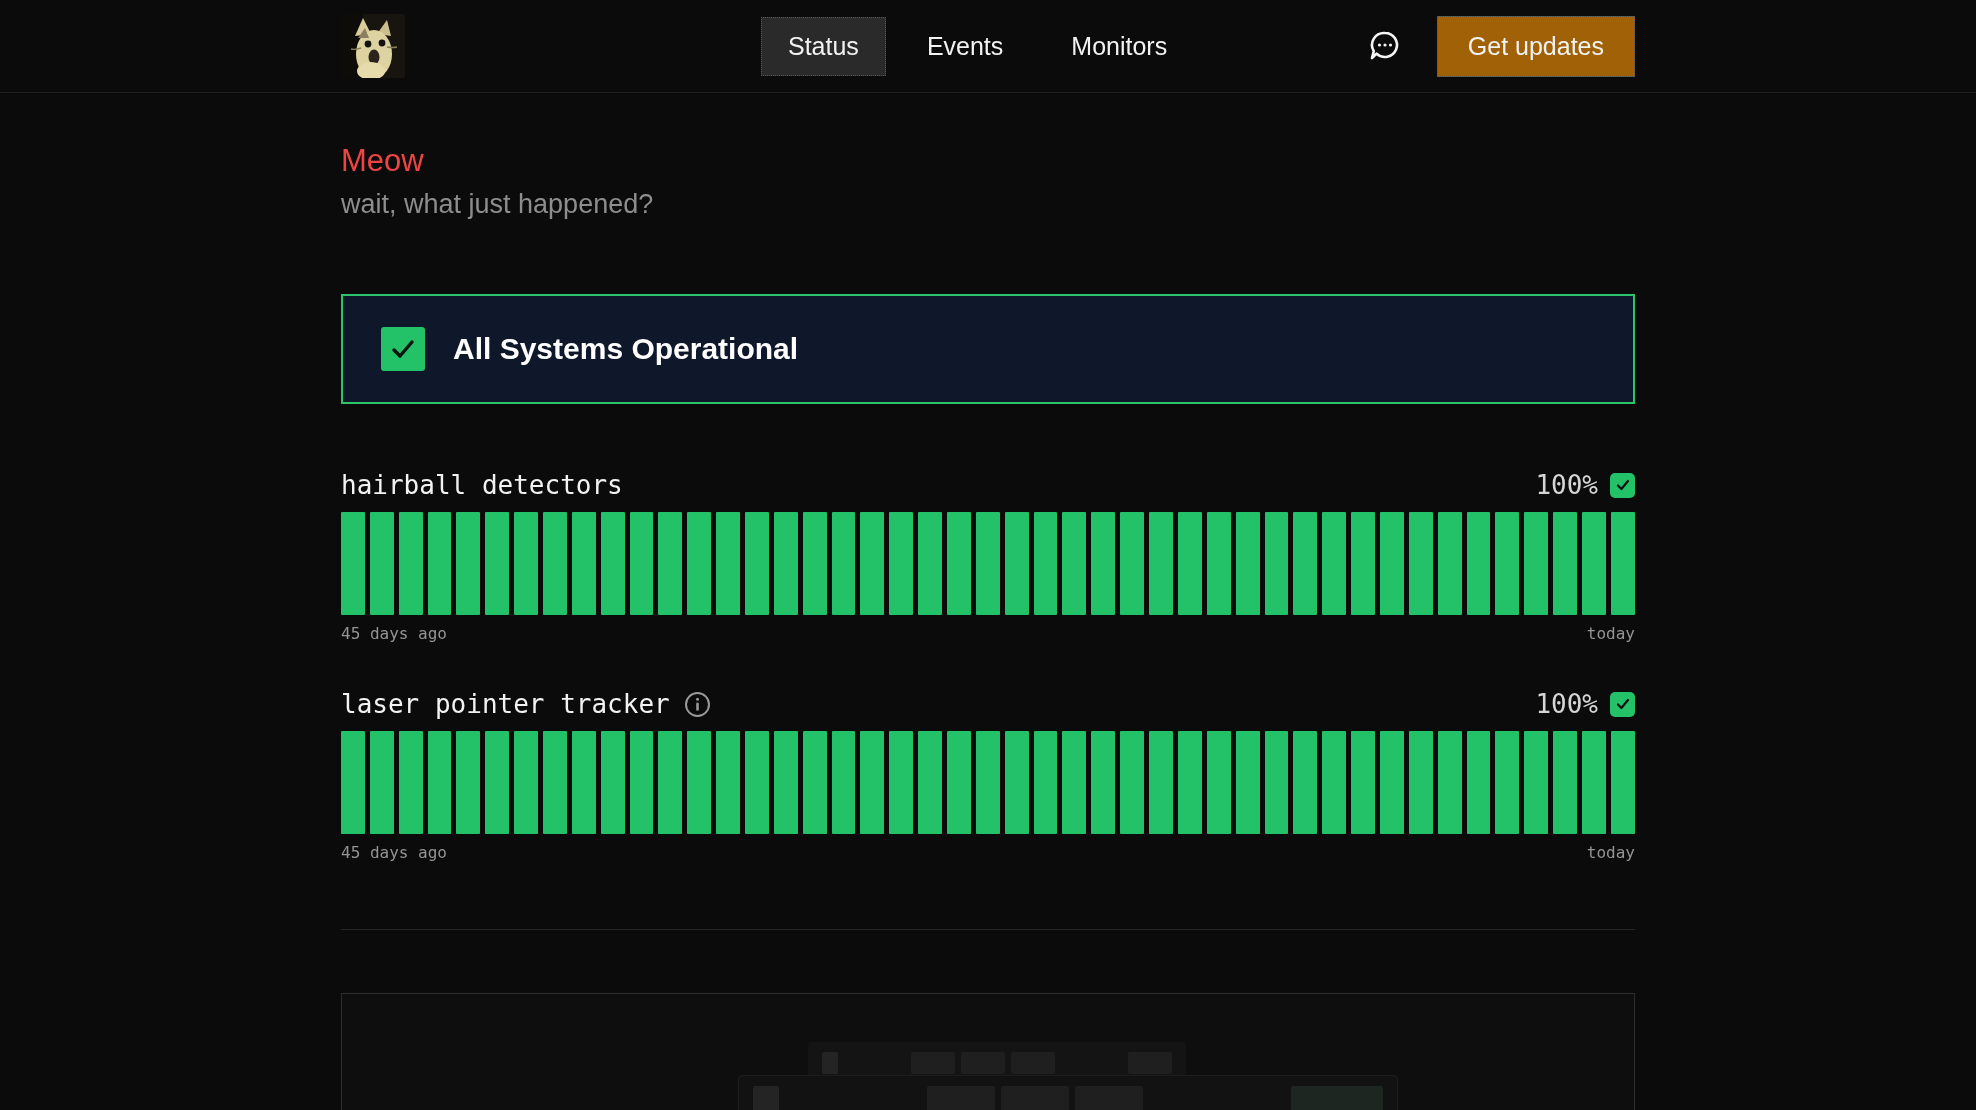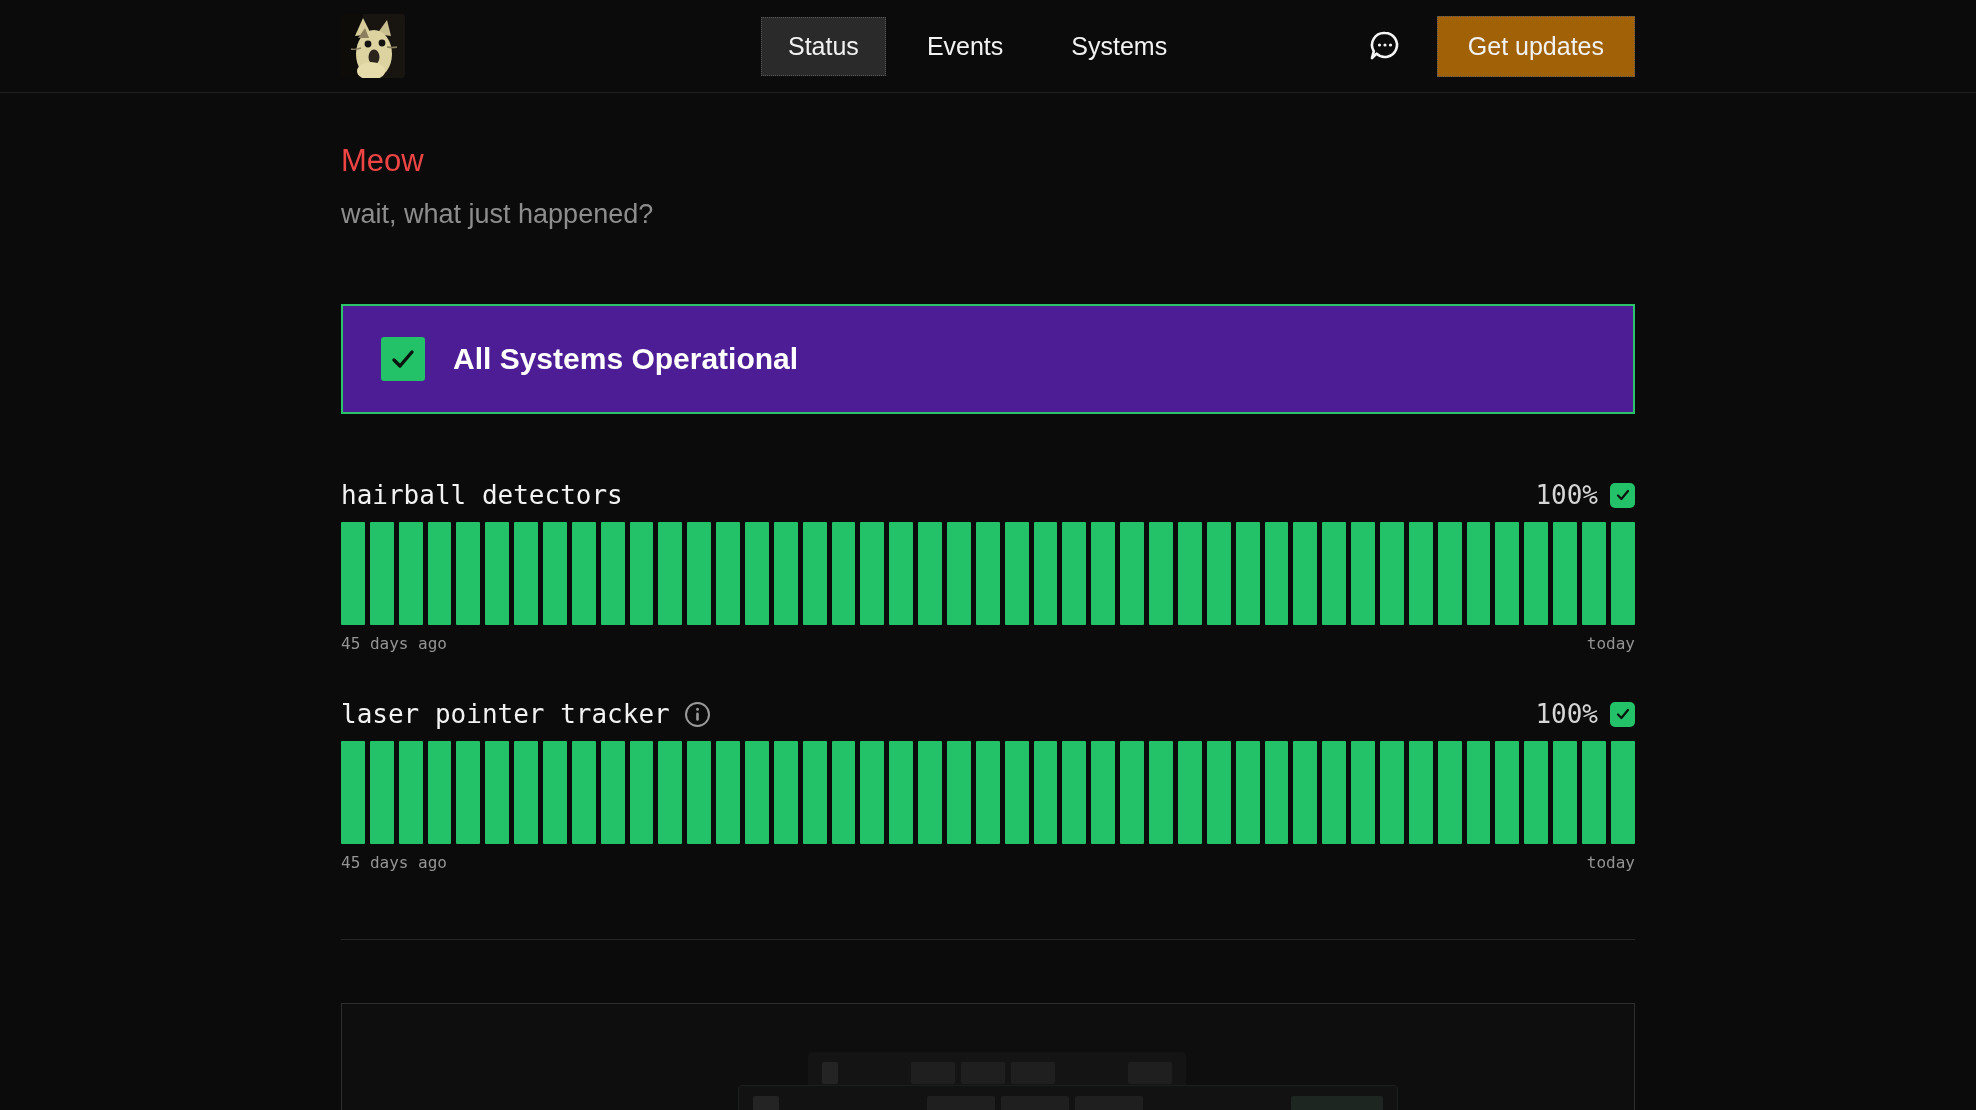--- a/index.html
+++ b/index.html
@@ -28,25 +28,25 @@
   .chat-btn { background:none; border:none; cursor:pointer; display:flex; align-items:center; }
   .updates-btn {
     font-size:25px; color:#f2f2f2; background:#a16207; border:1px dotted #555555;
     padding:15px 30px; cursor:pointer; font-family:Liberation Sans, sans-serif;
   }
 
   
   .main { width:1294px; margin:0 auto; }
   .hero { padding-top:50px; }
   .hero h1 { font-size:31px; font-weight:400; color:#ef4444; }
-  .hero p  { font-size:27px; color:#8d8d8d; margin-top:20px; }
+  .hero p  { font-size:27px; color:#8d8d8d; margin-top:10px; }
 
   .banner {
     margin-top:74px; height:110px;
-    border:2px solid #2bc46a; background:#4c1d95;
+    border:2px solid #2bc46a; background:#0f172a;
     display:flex; align-items:center; padding:0 36px 0 38px;
   }
   .check-square {
     width:44px; height:44px; border-radius:3px; background:#23c268;
     display:flex; align-items:center; justify-content:center; flex:0 0 auto;
   }
   .banner-title { font-size:30px; font-weight:700; color:#ffffff; margin-left:28px; }
   .banner-time {
     margin-left:auto; font-size:20px; color:#9a9a9a;
     border-bottom:2px dashed #5d5d5d; padding-bottom:7px; cursor:default;
@@ -109,21 +109,21 @@
         <ellipse cx="33" cy="43" rx="5.5" ry="7.5" fill="#2a241c"></ellipse>
         <ellipse cx="30" cy="57" rx="14" ry="9" fill="#e6dcab"></ellipse>
         <path d="M20 34 q-6 2 -10 1" stroke="#8a7f5e" stroke-width="1.4" fill="none"></path>
         <path d="M46 33 q6 1 10 0" stroke="#8a7f5e" stroke-width="1.4" fill="none"></path>
       </svg>
     </div>
 
     <div class="nav">
       <button class="nav-btn active">Status</button>
       <button class="nav-btn">Events</button>
-      <button class="nav-btn">Systems</button>
+      <button class="nav-btn">Monitors</button>
     </div>
 
     <div class="header-right">
       <button class="chat-btn">
         <svg width="36" height="36" viewBox="0 0 36 36">
           <path d="M18 5 a12 12 0 1 1 -8.4 20.6 L5 30 l1.8 -6.8 A12 12 0 0 1 18 5 z" fill="none" stroke="#f5f5f5" stroke-width="2.6" stroke-linejoin="round"></path>
           <circle cx="12.5" cy="17" r="1.6" fill="#f5f5f5"></circle>
           <circle cx="18" cy="17" r="1.6" fill="#f5f5f5"></circle>
           <circle cx="23.5" cy="17" r="1.6" fill="#f5f5f5"></circle>
         </svg>

